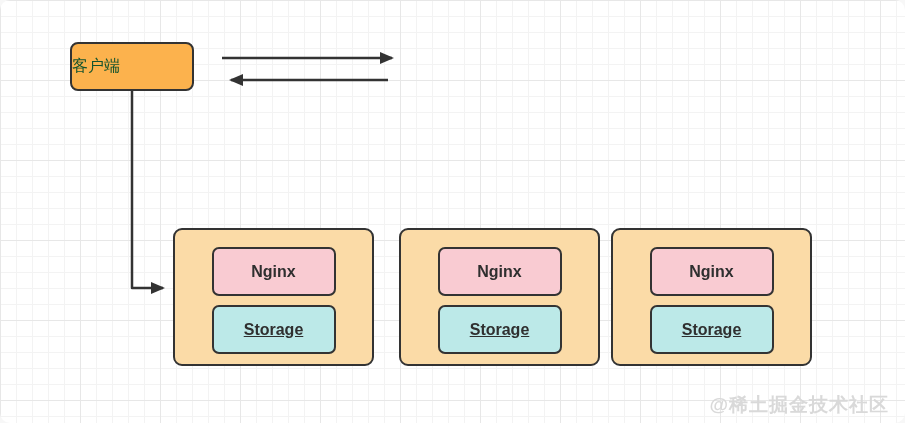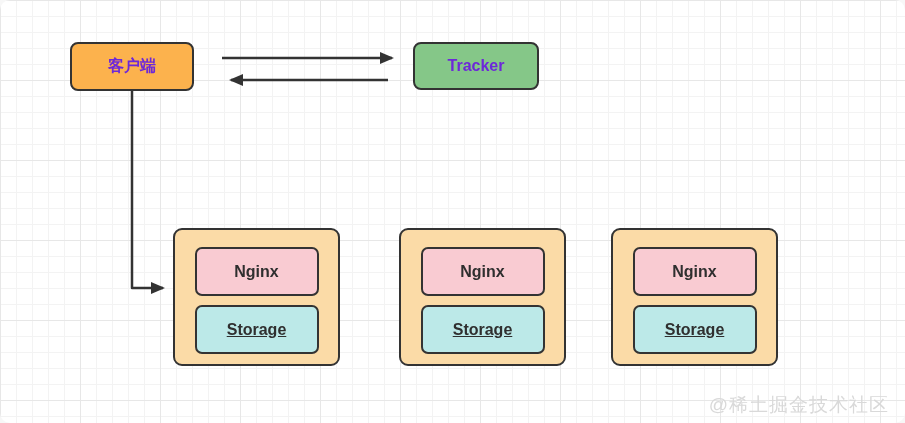--- a/index.html
+++ b/index.html
@@ -19,41 +19,41 @@
       linear-gradient(#e7e7e7 1px, transparent 1px),
       linear-gradient(90deg, #e7e7e7 1px, transparent 1px),
       linear-gradient(#f3f3f3 1px, transparent 1px),
       linear-gradient(90deg, #f3f3f3 1px, transparent 1px);
     background-size: 80px 80px, 80px 80px, 16px 16px, 16px 16px;
   }
   .box {
     position: absolute;
     display: flex;
     align-items: center;
-    justify-content: center;
+    justify-content: flex-start;
     border: 2.5px solid #333333;
     border-radius: 8px;
     box-sizing: border-box;
-    font-weight: bold;
+    font-weight: normal;
     font-size: 16px;
-    color: #6d28d9;
+    color: #14532d;
   }
   .client-box {
     left: 70px; top: 42px;
     width: 124px; height: 49px;
     background: #fcb24d;
   }
   .tracker-box {
     left: 413px; top: 42px;
     width: 126px; height: 48px;
     background: #85c788;
   }
   .storage-node {
     position: absolute;
-    width: 167px; height: 138px;
+    width: 201px; height: 138px;
     border: 2.5px solid #333333;
     border-radius: 9px;
     box-sizing: border-box;
     background: #fbdba7;
     display: flex;
     flex-direction: column;
     align-items: center;
     padding-top: 17px;
   }
   .node-1 { left: 173px; top: 228px; }
@@ -77,21 +77,21 @@
     position: absolute;
     left: 0; top: 0;
     width: 905px; height: 423px;
     pointer-events: none;
   }
   .watermark {
     position: absolute;
     right: 16px;
     bottom: 5px;
     font-size: 19px;
-    font-weight: normal;
+    font-weight: bold;
     color: #d9d9d9;
     letter-spacing: 1px;
     user-select: none;
   }
 </style>
 </head>
 <body>
 
 <div class="stage">
 
@@ -103,23 +103,20 @@
     </defs>
     <line x1="222" y1="58" x2="392" y2="58" stroke="#333333" stroke-width="2.5" marker-end="url(#arrowhead)"></line>
     <line x1="388" y1="80" x2="231" y2="80" stroke="#333333" stroke-width="2.5" marker-end="url(#arrowhead)"></line>
     <path d="M132,91 L132,288 L163,288" fill="none" stroke="#333333" stroke-width="2.5" stroke-linejoin="round" marker-end="url(#arrowhead)"></path>
   </svg>
 
   <div class="box client-box">
     <span>客户端</span>
   </div>
 
-  <div class="box tracker-box">
-    <span>Tracker</span>
-  </div>
 
   <div class="storage-node node-1">
     <div class="inner-box nginx-box">
       <span>Nginx</span>
     </div>
     <div class="inner-box storage-box">
       <span>Storage</span>
     </div>
   </div>
 

